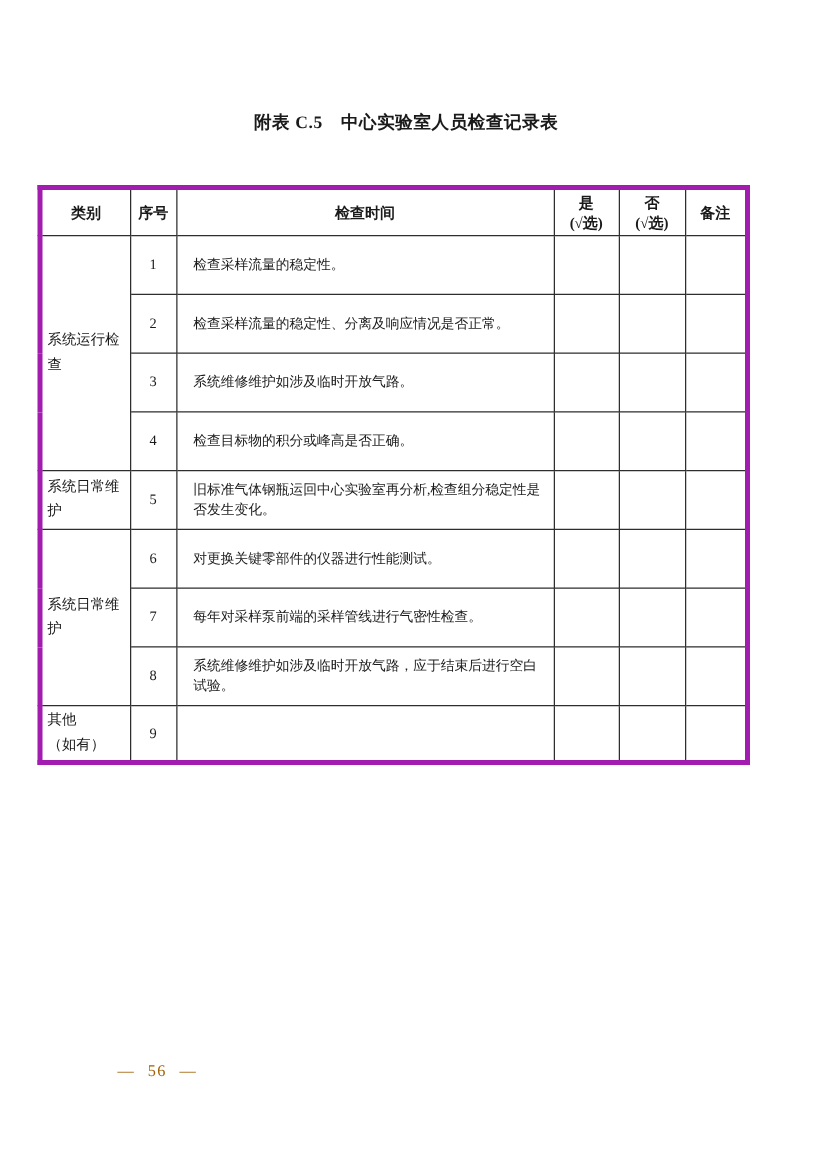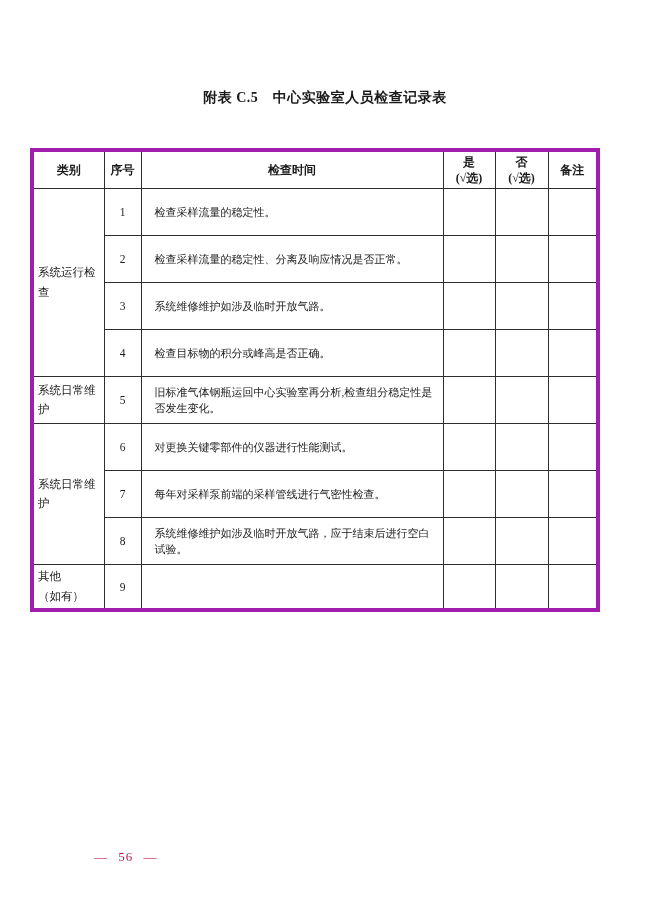--- a/index.html
+++ b/index.html
@@ -83,21 +83,21 @@
     line-height: 1.5;
     padding: 4px 10px 4px 13px;
   }
   td.check-cell, td.remark-cell { vertical-align: middle; }
 
   .page-number {
     position: absolute;
     top: 849px;
     left: 94px;
     font-size: 13px;
-    color: #be185d;
+    color: #a16207;
     letter-spacing: 1px;
     word-spacing: 6px;
     white-space: nowrap;
   }
 </style>
 </head>
 <body>
 
 <div class="page">
 

